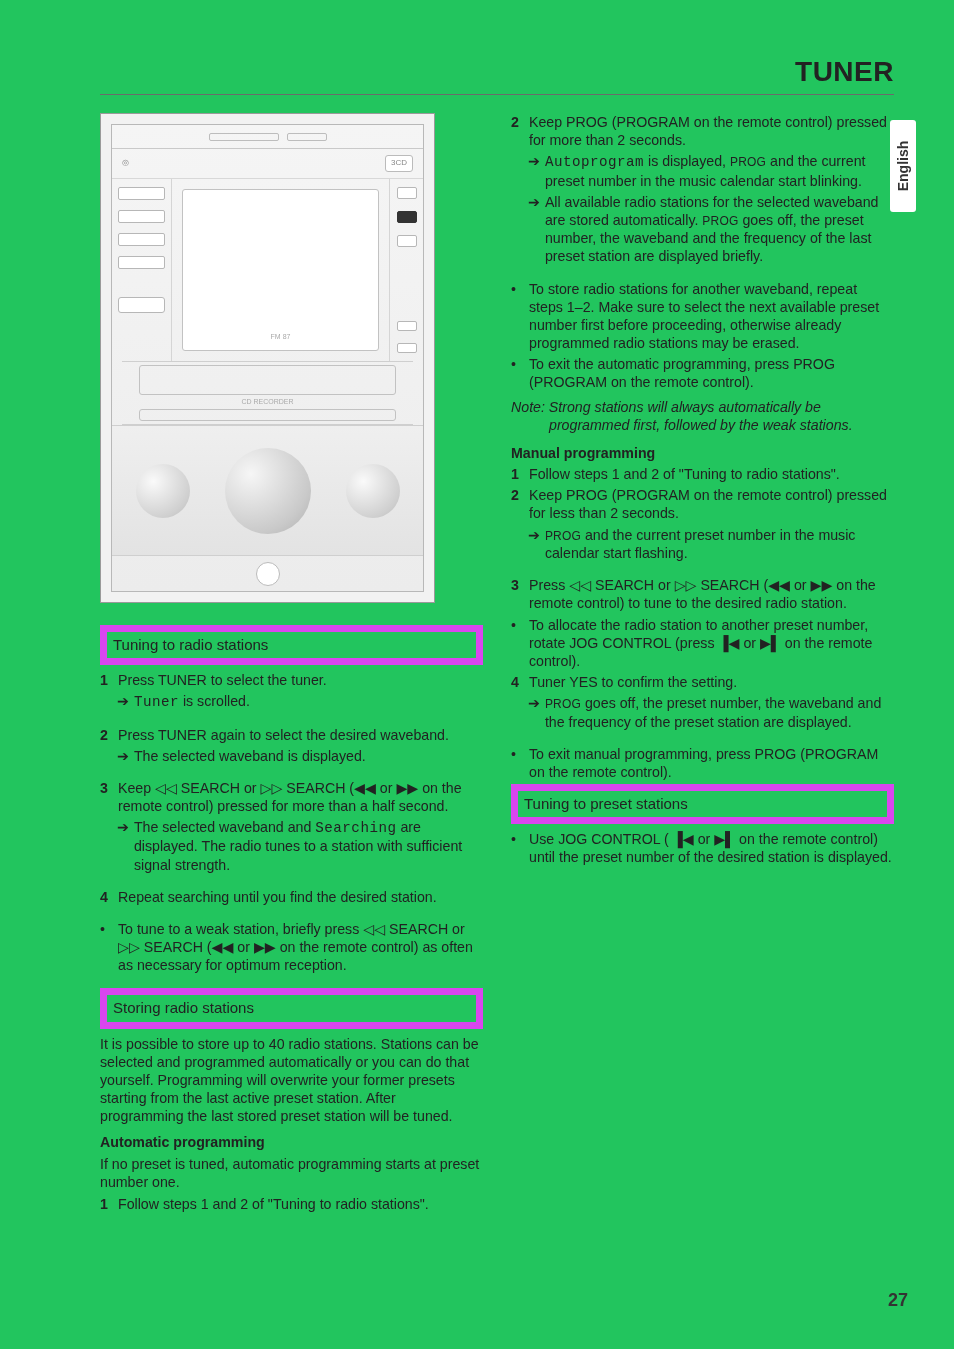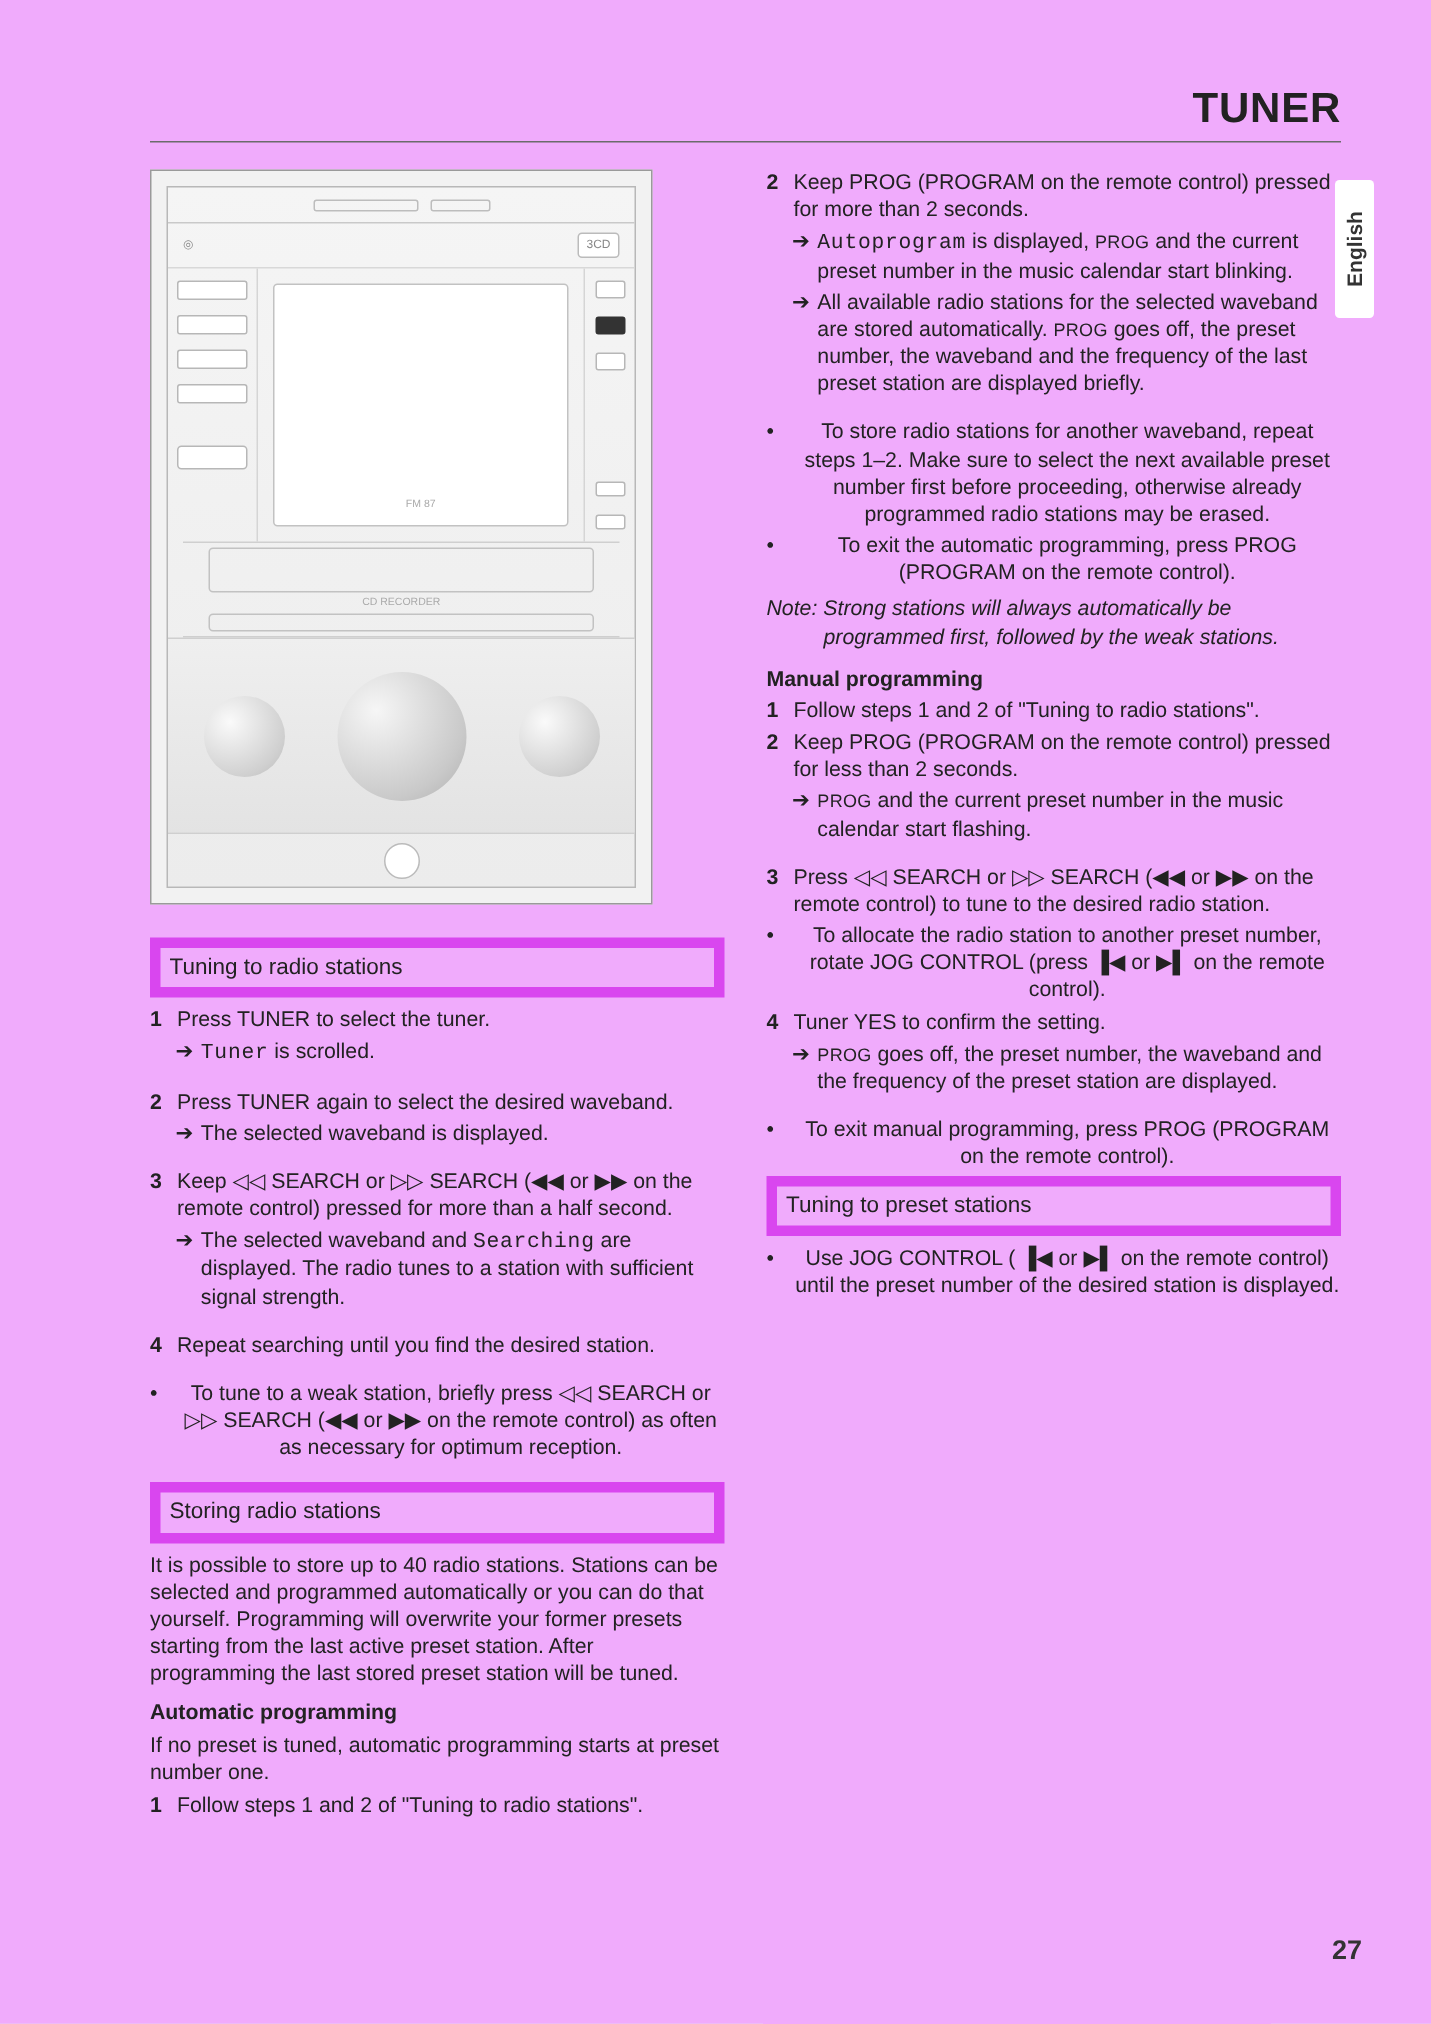--- a/index.html
+++ b/index.html
@@ -7,21 +7,21 @@
   body {
     background: #eaeaea;
     font-family: Helvetica, Arial, sans-serif;
     color: #222;
     position: relative;
   }
   .page {
     position: absolute;
     left: 0; top: 0;
     width: 954px; height: 1349px;
-    background: #f0abfc;
+    background: #22c55e;
     padding: 56px 60px 40px 100px;
   }
   .header {
     text-align: right;
     font-size: 28px;
     font-weight: 700;
     letter-spacing: 0.5px;
     margin-bottom: 6px;
   }
   .rule {
@@ -50,21 +50,21 @@
   .sub {
     display: flex;
     gap: 5px;
     padding-left: 17px;
     margin-bottom: 3px;
   }
   .sub .arrow { flex: 0 0 auto; }
   .sub .body { flex: 1; }
   .bul-item { display: flex; gap: 7px; margin-bottom: 3px; }
   .bul-item .b { min-width: 11px; }
-  .bul-item .body { flex: 1; text-align: center; }
+  .bul-item .body { flex: 1; }
   .mono { font-family: Liberation Mono, monospace; letter-spacing: 0.5px; margin-top: 16px; }
   .progcaps { font-weight: 400; font-size: 12px; letter-spacing: 0.2px; }
   .subhead { font-weight: 700; margin-top: 8px; margin-bottom: 3px; }
   .note { font-style: italic; margin-top: 6px; margin-bottom: 10px; }
   .note .pad { padding-left: 38px; display: block; }
   .lang-tab {
     position: absolute;
     right: 38px;
     top: 120px;
     width: 26px;

